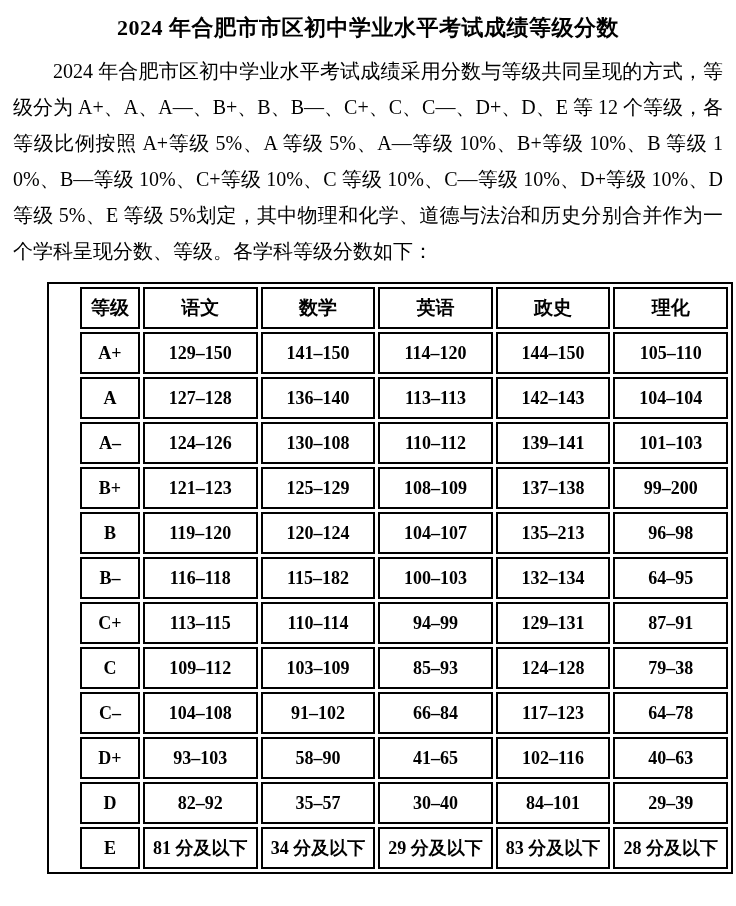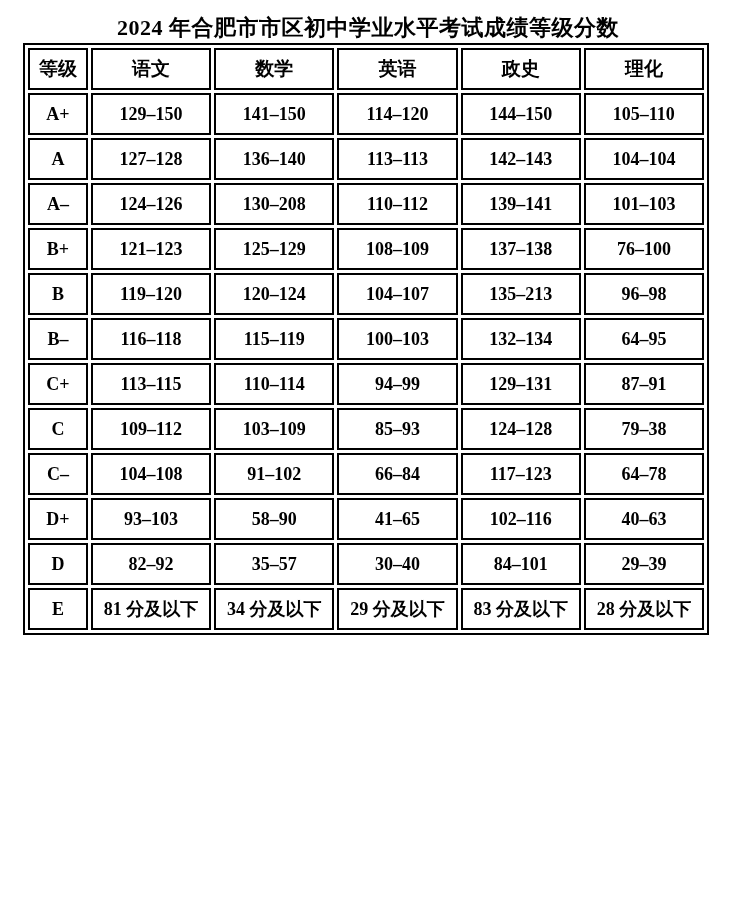--- a/index.html
+++ b/index.html
@@ -28,26 +28,27 @@
   }
   .intro {
     margin: 10px 13px 13px 13px;
     font-size: 20px;
     line-height: 36px;
     text-align: justify;
     text-indent: 2em;
     word-break: break-all;
   }
   table.grade-table {
-    margin-left: 23px;
+    margin-left: 47px;
     width: 686px;
     table-layout: fixed;
     border-collapse: separate;
     border-spacing: 3px;
     border: 2px solid #000;
+    padding-left: 28px;
   }
   table.grade-table th,
   table.grade-table td {
     border: 2px solid #000;
     text-align: center;
     vertical-align: middle;
     height: 38px;
     font-weight: bold;
     padding: 0;
     overflow: hidden;
@@ -60,20 +61,21 @@
   }
   col.grade-col { width: 60px; }
 </style>
 </head>
 <body>
 
 <div class="page">
 
   <h1 class="doc-title">2024 年合肥市市区初中学业水平考试成绩等级分数</h1>
 
+  <p class="intro">2024 年合肥市区初中学业水平考试成绩采用分数与等级共同呈现的方式，等级分为 A+、A、A—、B+、B、B—、C+、C、C—、D+、D、E 等 12 个等级，各等级比例按照 A+等级 5%、A 等级 5%、A—等级 10%、B+等级 10%、B 等级 10%、B—等级 10%、C+等级 10%、C 等级 10%、C—等级 10%、D+等级 10%、D 等级 5%、E 等级 5%划定，其中物理和化学、道德与法治和历史分别合并作为一个学科呈现分数、等级。各学科等级分数如下：</p>
 
   <table class="grade-table">
     <colgroup>
       <col class="grade-col">
       <col>
         <col>
         <col>
         <col>
         <col>
     </colgroup>
@@ -100,45 +102,45 @@
         <td>A</td>
         <td>127–128</td>
         <td>136–140</td>
         <td>113–113</td>
         <td>142–143</td>
         <td>104–104</td>
       </tr>
       <tr>
         <td>A–</td>
         <td>124–126</td>
-        <td>130–208</td>
+        <td>130–108</td>
         <td>110–112</td>
         <td>139–141</td>
         <td>101–103</td>
       </tr>
       <tr>
         <td>B+</td>
         <td>121–123</td>
         <td>125–129</td>
         <td>108–109</td>
         <td>137–138</td>
-        <td>76–100</td>
+        <td>99–200</td>
       </tr>
       <tr>
         <td>B</td>
         <td>119–120</td>
         <td>120–124</td>
         <td>104–107</td>
         <td>135–213</td>
         <td>96–98</td>
       </tr>
       <tr>
         <td>B–</td>
         <td>116–118</td>
-        <td>115–119</td>
+        <td>115–182</td>
         <td>100–103</td>
         <td>132–134</td>
         <td>64–95</td>
       </tr>
       <tr>
         <td>C+</td>
         <td>113–115</td>
         <td>110–114</td>
         <td>94–99</td>
         <td>129–131</td>

